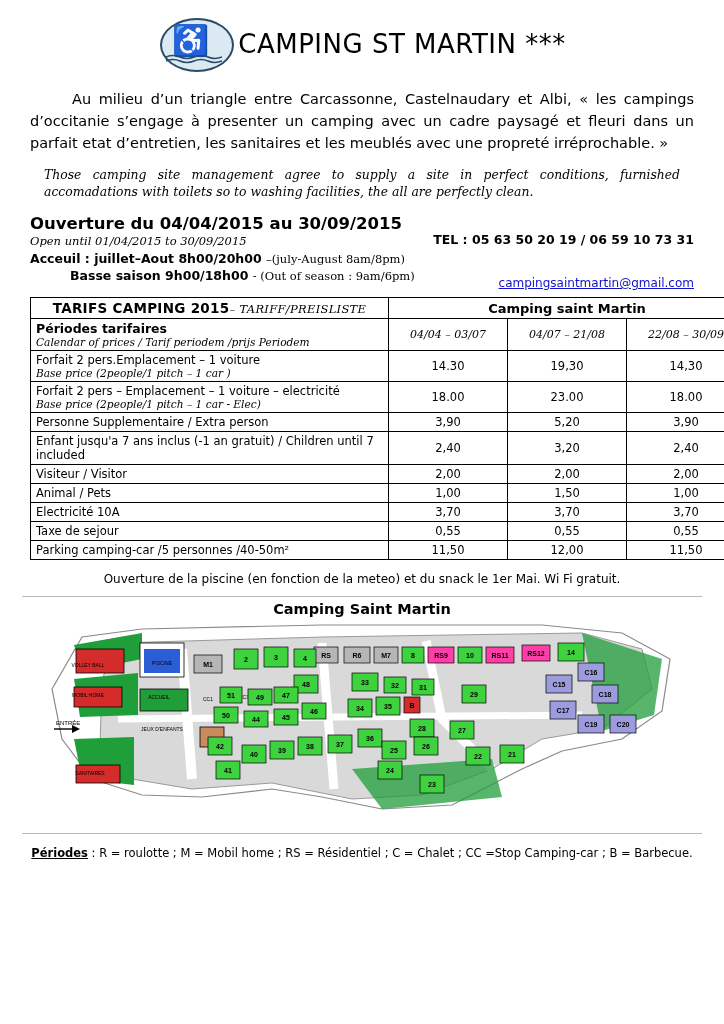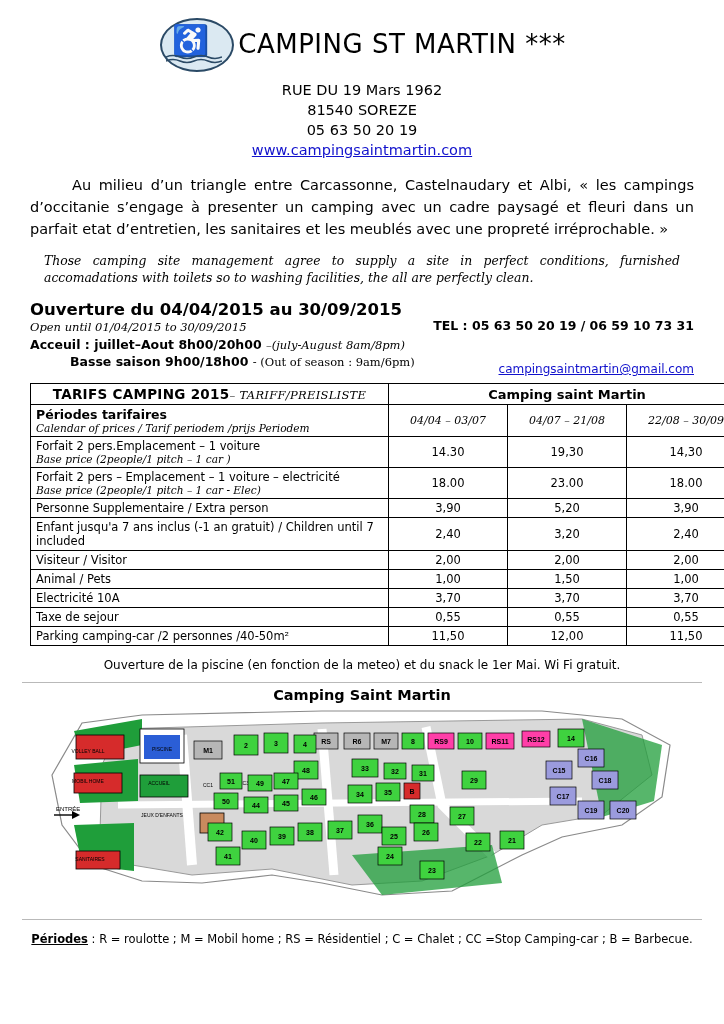--- a/index.html
+++ b/index.html
@@ -93,21 +93,21 @@
     font-size:11.5px;
     margin-top:1px;
   }
   .ouv .line2{
     font-family:"DejaVu Sans", sans-serif;
     font-size:12.5px;
     font-weight:700;
     margin-top:3px;
   }
   .ouv .line2 .small{
-    font-weight:400;font-size:11.5px;font-family:"DejaVu Serif",serif;font-style:italic;
+    font-weight:400;font-size:11.5px;font-family:"DejaVu Serif",serif;
   }
   .ouv .line3{
     font-family:"DejaVu Sans", sans-serif;
     font-size:12.5px;
     font-weight:700;
     margin-top:2px;
     padding-left:40px;
   }
   .ouv .line3 .small{
     font-weight:400;font-size:11.5px;font-family:"DejaVu Serif",serif;
@@ -203,26 +203,20 @@
       <div class="oval"></div>
       <div class="wheel">♿</div>
       <svg class="waves" viewBox="0 0 56 10">
         <path d="M0 3 q7 -3 14 0 t14 0 t14 0 t14 0" stroke="#2b4a66" stroke-width="1.6" fill="none"></path>
         <path d="M0 7 q7 -3 14 0 t14 0 t14 0 t14 0" stroke="#2b4a66" stroke-width="1.6" fill="none"></path>
       </svg>
     </div>
     <div class="title">CAMPING ST MARTIN ***</div>
   </div>
 
-  <div class="addr">
-    <div>RUE DU 19 Mars 1962</div>
-    <div>81540 SOREZE</div>
-    <div>05 63 50 20 19</div>
-    <div><span class="web">www.campingsaintmartin.com</span></div>
-  </div>
 
   <div class="para-fr">Au milieu d’un triangle entre Carcassonne, Castelnaudary et Albi, « les campings d’occitanie s’engage à presenter un camping avec un cadre paysagé et fleuri dans un parfait etat d’entretien, les sanitaires et les meublés avec une propreté irréprochable. »</div>
   <div class="para-en">Those camping site management agree to supply a site in perfect  conditions, furnished accomadations with toilets so to washing facilities, the all are perfectly clean.</div>
 
   <div class="ouv">
     <h2>Ouverture du 04/04/2015 au 30/09/2015</h2>
     <div class="sub">Open until 01/04/2015 to 30/09/2015</div>
     <div class="line2">
       <span>Acceuil :</span>
       <span>juillet–Aout 8h00/20h00</span>
@@ -310,21 +304,21 @@
       </tr>
 
       <tr>
         <td class="lbl">Taxe de sejour</td>
         <td class="num">0,55</td>
         <td class="num">0,55</td>
         <td class="num">0,55</td>
       </tr>
 
       <tr>
-        <td class="lbl">Parking camping-car /2 personnes /40-50m²</td>
+        <td class="lbl">Parking camping-car /5 personnes /40-50m²</td>
         <td class="num">11,50</td>
         <td class="num">12,00</td>
         <td class="num">11,50</td>
       </tr>
 
     </tbody>
   </table>
 
   <div class="notice">Ouverture de la piscine (en fonction de la meteo) et du snack le 1er Mai. Wi Fi gratuit.</div>
 

